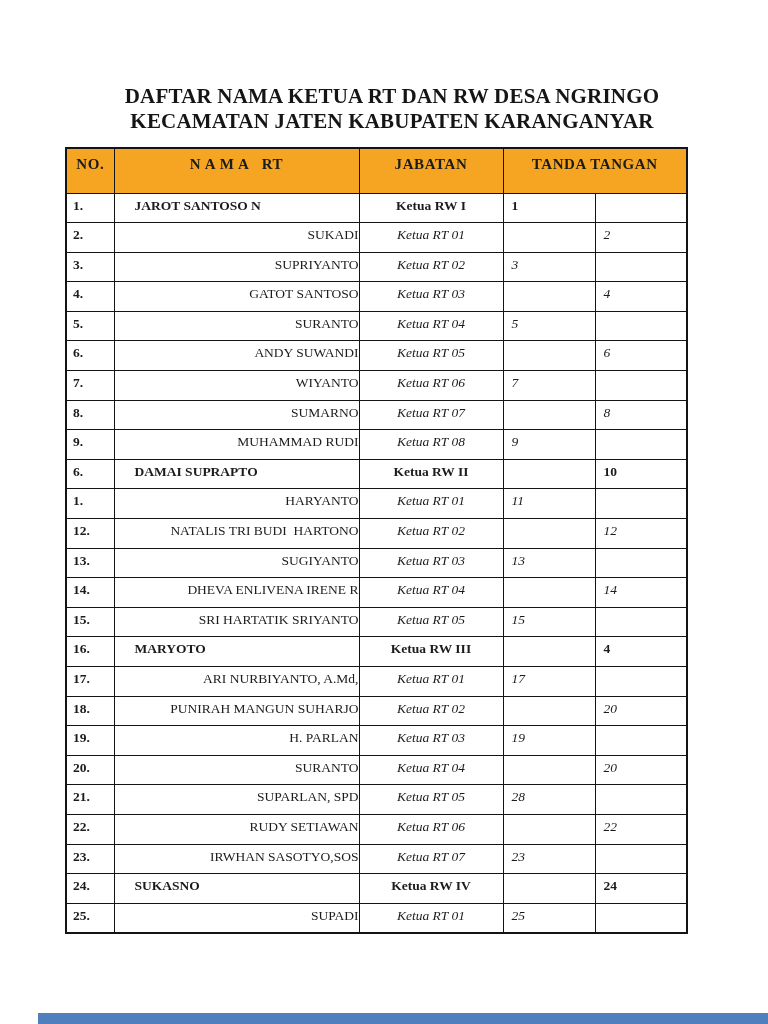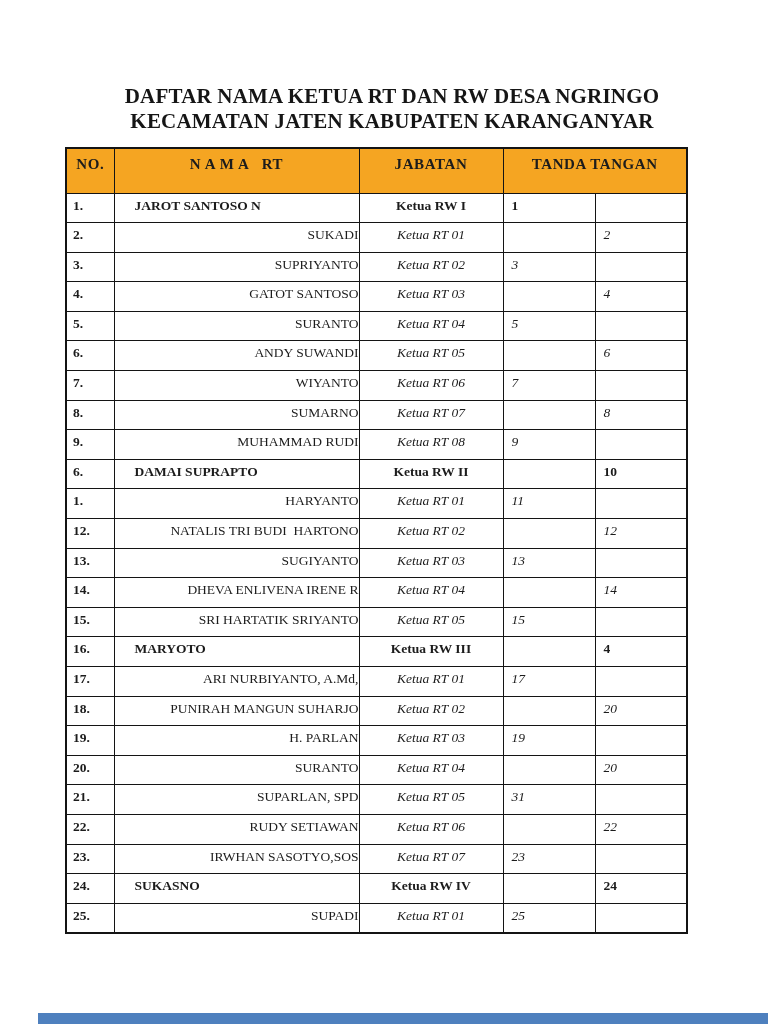--- a/index.html
+++ b/index.html
@@ -199,21 +199,21 @@
           <td class="no-cell">20.</td>
           <td class="name-cell">SURANTO</td>
           <td class="jabatan-cell">Ketua RT 04</td>
           <td class="sign-cell"></td>
           <td class="sign-cell">20</td>
         </tr>
         <tr class="rt">
           <td class="no-cell">21.</td>
           <td class="name-cell">SUPARLAN, SPD</td>
           <td class="jabatan-cell">Ketua RT 05</td>
-          <td class="sign-cell">31</td>
+          <td class="sign-cell">28</td>
           <td class="sign-cell"></td>
         </tr>
         <tr class="rt">
           <td class="no-cell">22.</td>
           <td class="name-cell">RUDY SETIAWAN</td>
           <td class="jabatan-cell">Ketua RT 06</td>
           <td class="sign-cell"></td>
           <td class="sign-cell">22</td>
         </tr>
         <tr class="rt">

